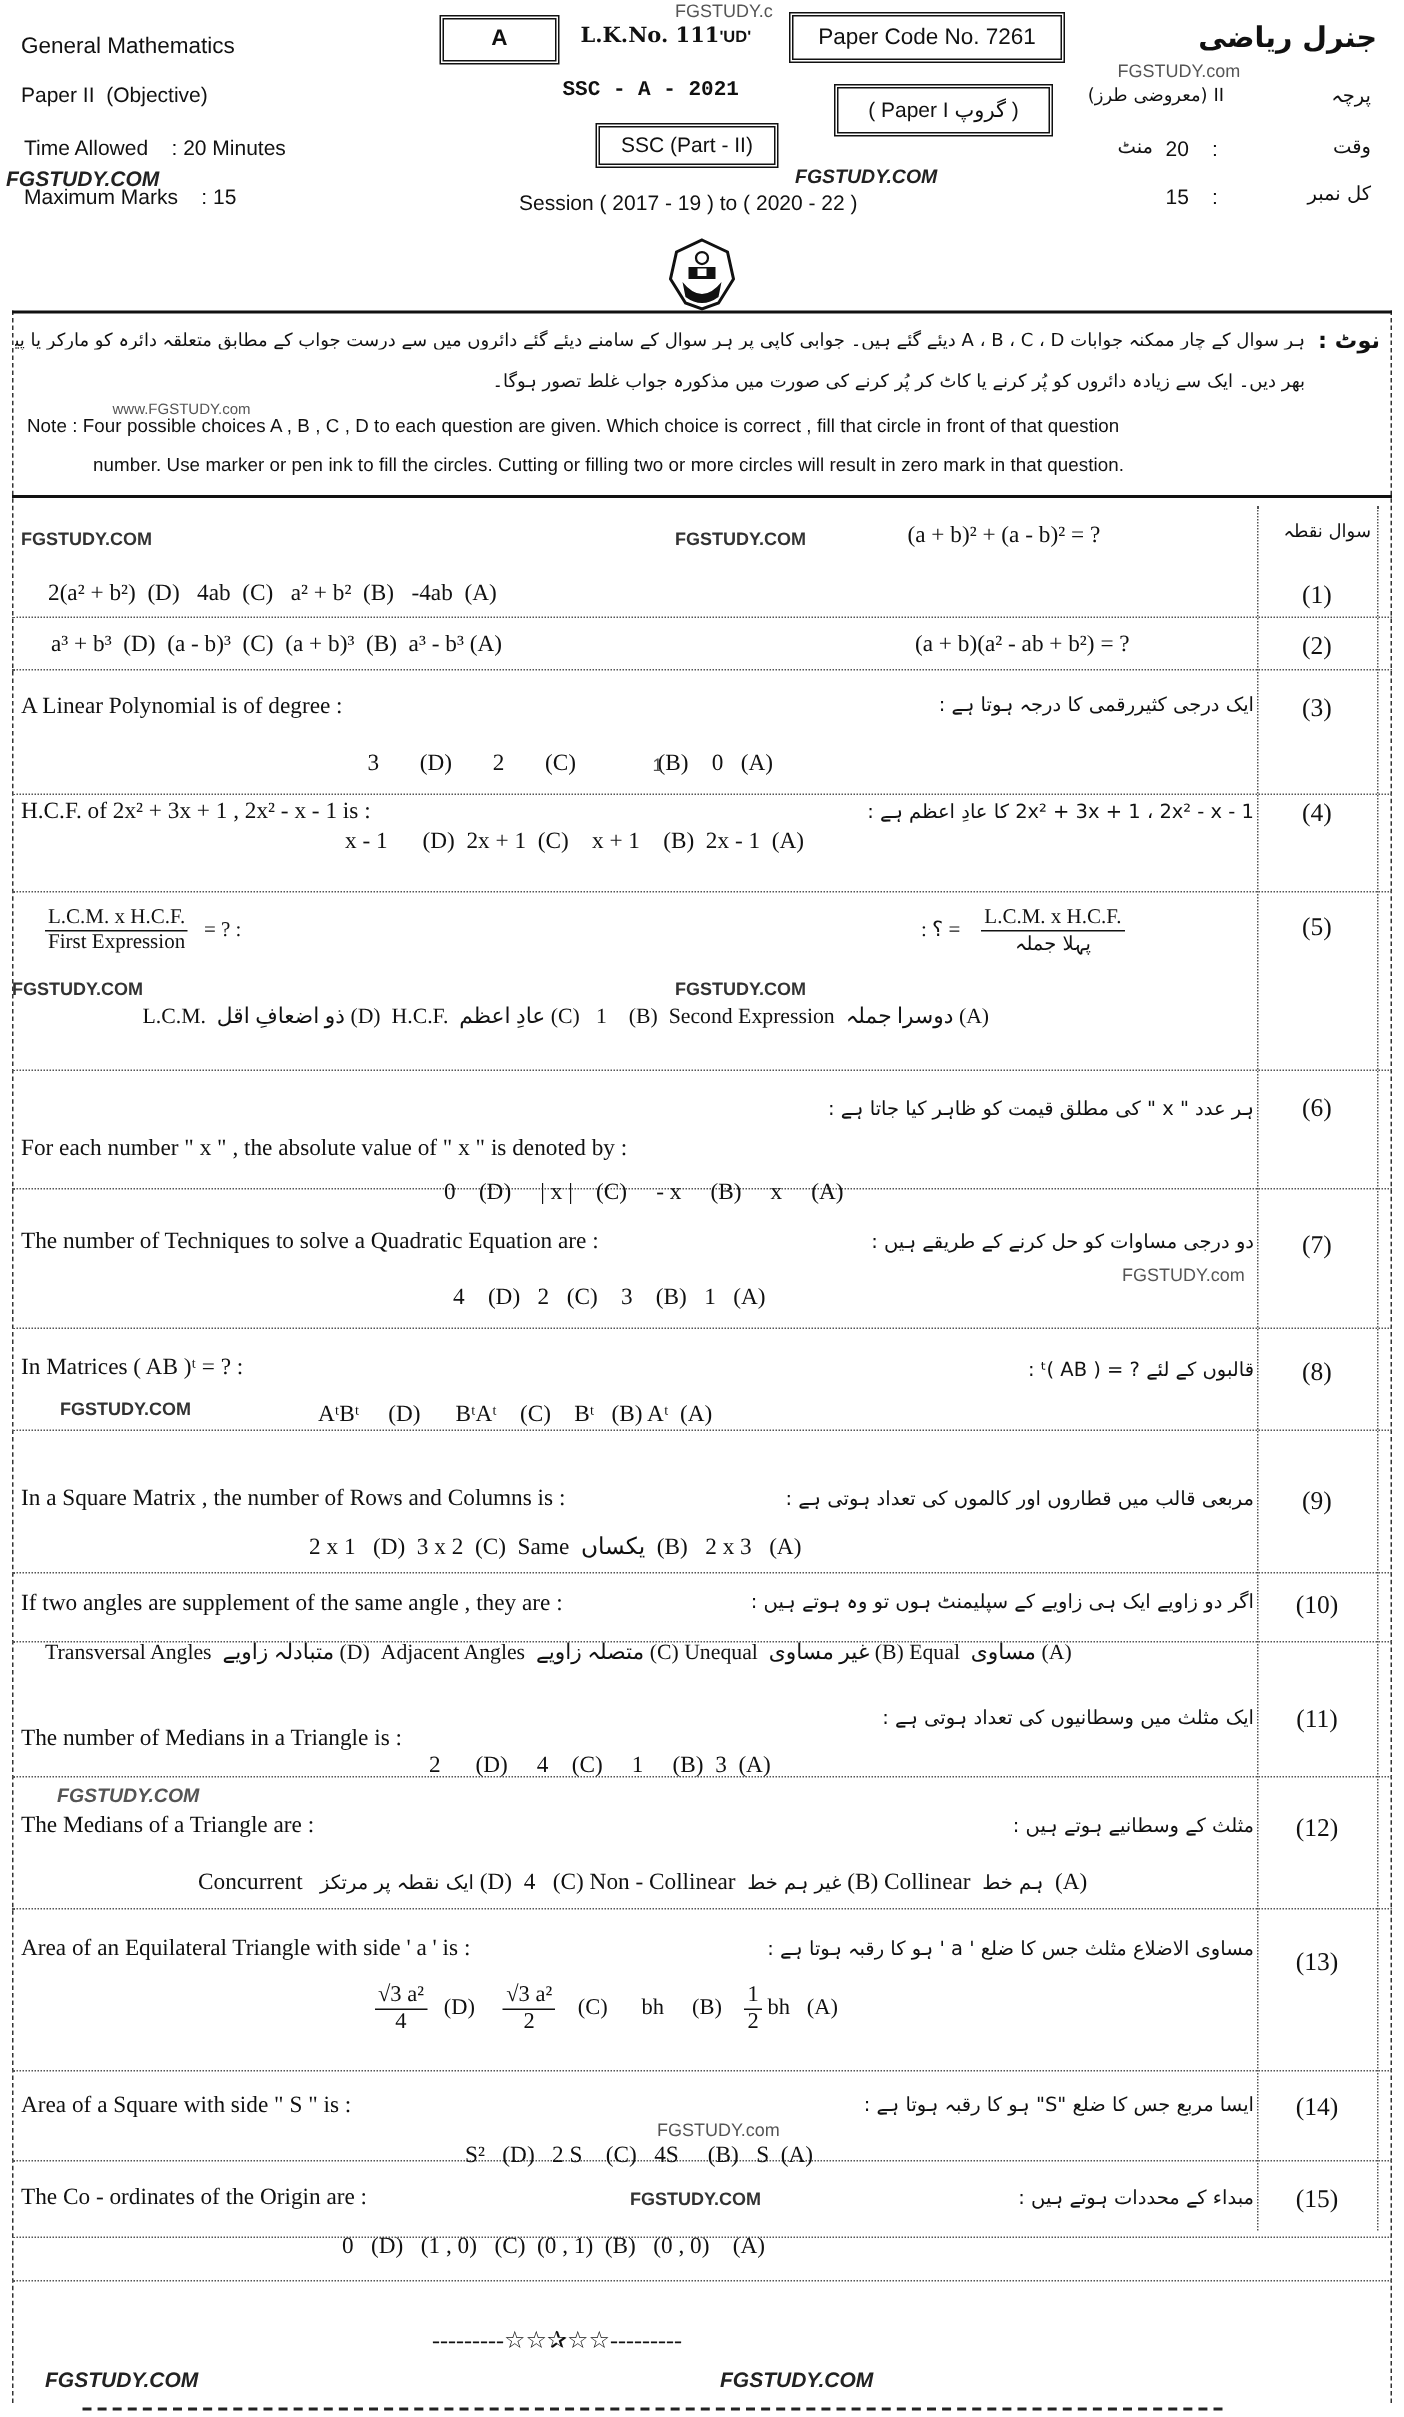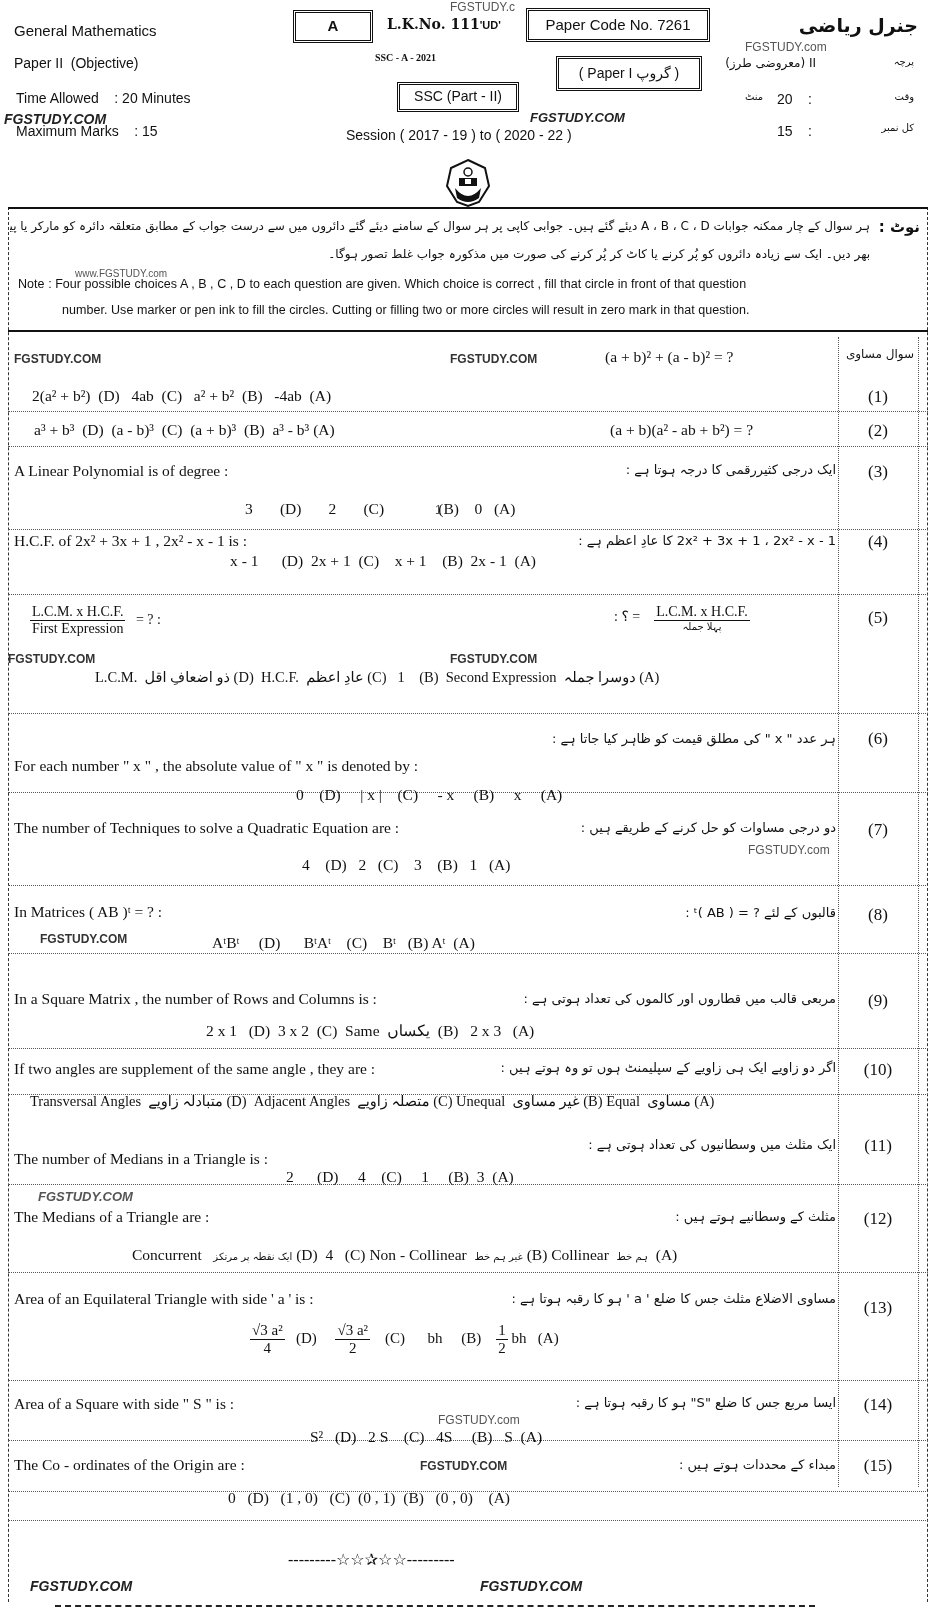--- a/index.html
+++ b/index.html
@@ -3,21 +3,21 @@
 <meta charset="utf-8">
 <style>
   * { box-sizing: border-box; margin: 0; padding: 0; }
   html, body { width: 936px; height: 1611px; background: #ffffff; overflow: hidden; }
   body { position: relative; font-family: "Liberation Serif", "DejaVu Serif", serif; color: #111; }
   .sans { font-family: "Liberation Sans", "DejaVu Sans", sans-serif; }
   .abs { position: absolute; }
   .wm { font-family: "Liberation Sans", sans-serif; font-weight: bold; font-size: 12px; color: #333; }
   .wm-i { font-style: italic; font-size: 14px; color: #222; }
   .wm-light { font-family: "Liberation Sans", sans-serif; font-size: 12px; color: #555; }
-  .urdu { direction: rtl; font-family: "DejaVu Sans", sans-serif; font-size: 10px; }
+  .urdu { direction: rtl; font-family: "DejaVu Sans", sans-serif; font-size: 13px; }
 
   
   .hdr-l { left: 14px; font-family: "Liberation Sans", sans-serif; font-size: 14px; }
   .box { position: absolute; border: 3px double #111; text-align: center; font-family: "Liberation Sans", sans-serif; font-weight: bold; }
 
   
   .frame { position: absolute; left: 8px; top: 207px; width: 920px; height: 1395px; border-left: 1px dashed #333; border-right: 1px dashed #333; }
   .topline { position: absolute; left: 8px; top: 207px; width: 920px; border-top: 2px solid #111; }
   .note-en { position: absolute; left: 18px; font-family: "Liberation Sans", sans-serif; font-size: 12.5px; letter-spacing: 0.05px; }
   .qline { position: absolute; left: 8px; width: 920px; border-top: 1px dotted #555; }
@@ -54,21 +54,21 @@
   </div>
 
   <div class="abs wm-light" style="left:450px;top:0px;">FGSTUDY.c</div>
 
   <div class="box" style="left:293px;top:10px;width:80px;height:33px;line-height:26px;font-size:15px;">A</div>
   <div class="abs" style="left:387px;top:16px;font-family:'DejaVu Serif',serif;font-weight:bold;font-size:14px;">
     <span>L.K.No. 111</span><span class="sans" style="font-size:11px;">'UD'</span>
   </div>
   <div class="box" style="left:526px;top:8px;width:184px;height:34px;line-height:27px;font-size:15px;font-weight:normal;">Paper Code No. 7261</div>
 
-  <div class="abs" style="left:375px;top:52px;font-family:Liberation Serif, serif;font-weight:bold;font-size:10px;">SSC - A - 2021</div>
+  <div class="abs" style="left:375px;top:52px;font-family:Liberation Mono, monospace;font-weight:bold;font-size:14px;">SSC - A - 2021</div>
   <div class="box" style="left:556px;top:56px;width:146px;height:35px;line-height:28px;font-size:14px;font-weight:normal;">( Paper I  گروپ )</div>
   <div class="box" style="left:397px;top:82px;width:122px;height:30px;line-height:23px;font-size:14px;font-weight:normal;">SSC (Part - II)</div>
   <div class="abs wm wm-i" style="left:530px;top:110px;font-size:13px;">FGSTUDY.COM</div>
   <div class="abs sans" style="left:346px;top:127px;font-size:14px;">Session ( 2017 - 19 )  to  ( 2020 - 22 )</div>
 
   <div class="abs" style="right:18px;top:14px;font-family:'DejaVu Sans',sans-serif;font-weight:bold;font-size:19px;direction:rtl;">جنرل ریاضی</div>
   <div class="abs wm-light" style="left:745px;top:40px;">FGSTUDY.com</div>
   <div class="abs urdu" style="right:22px;top:56px;">پرچہ</div>
   <div class="abs urdu" style="right:120px;top:56px;font-size:12px;">II (معروضی طرز)</div>
   <div class="abs urdu" style="right:22px;top:91px;">وقت</div>
@@ -100,21 +100,21 @@
   <div class="abs wm-light" style="left:75px;top:268px;font-size:10px;">www.FGSTUDY.com</div>
   <div class="note-en" style="top:277px;">Note : Four possible choices A , B , C , D to each question are given. Which choice is correct , fill that  circle in front of  that question</div>
   <div class="note-en" style="top:303px;left:62px;">number. Use marker or pen ink  to fill the circles. Cutting or filling two or more circles  will result in zero mark in that question.</div>
 </div>
 
 <div class="abs" style="left:8px;top:330px;width:920px;border-top:2px solid #111;"></div>
 
 <div>
   <div class="qcol" style="left:838px;"></div>
   <div class="qcol" style="left:918px;"></div>
-  <div class="abs urdu" style="right:22px;top:347px;font-size:12px;">سوال مساوی</div>
+  <div class="abs urdu" style="right:22px;top:347px;font-size:12px;">سوال نقطہ</div>
 
   <div class="qline" style="top:411px;"></div>
   <div class="qline" style="top:446px;"></div>
   <div class="qline" style="top:529px;"></div>
   <div class="qline" style="top:594px;"></div>
   <div class="qline" style="top:713px;"></div>
   <div class="qline" style="top:792px;"></div>
   <div class="qline" style="top:885px;"></div>
   <div class="qline" style="top:953px;"></div>
   <div class="qline" style="top:1048px;"></div>

